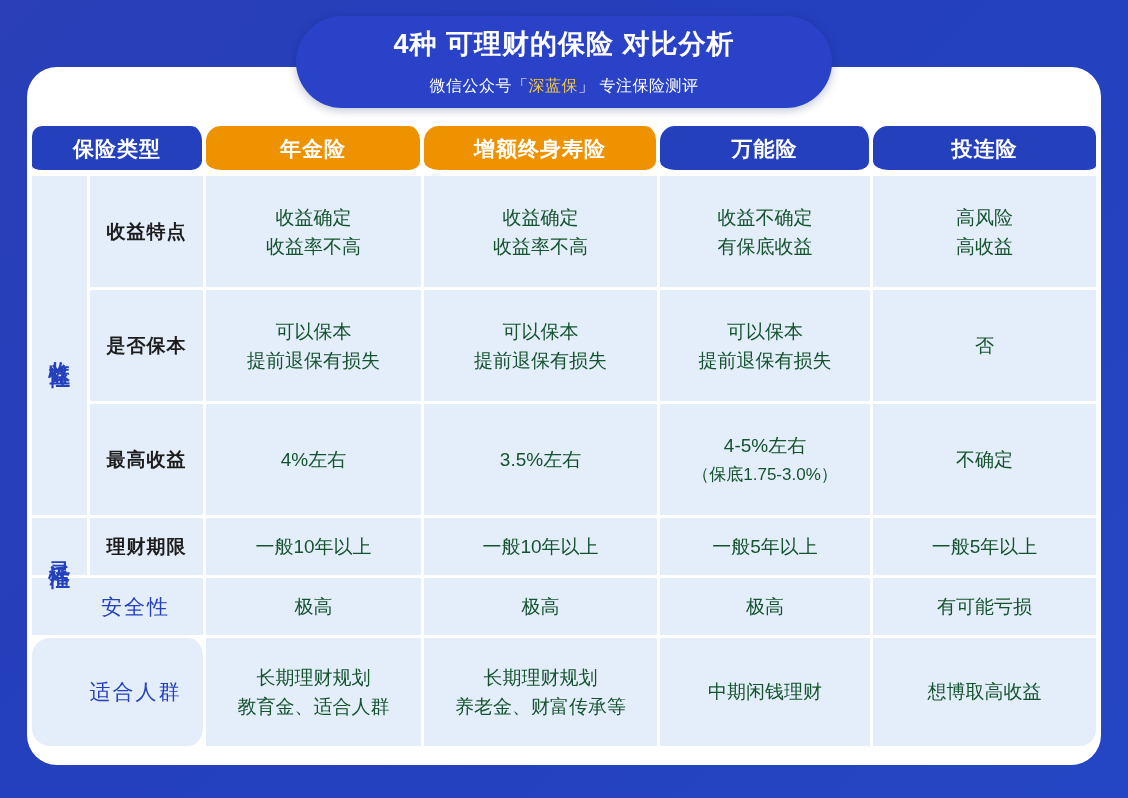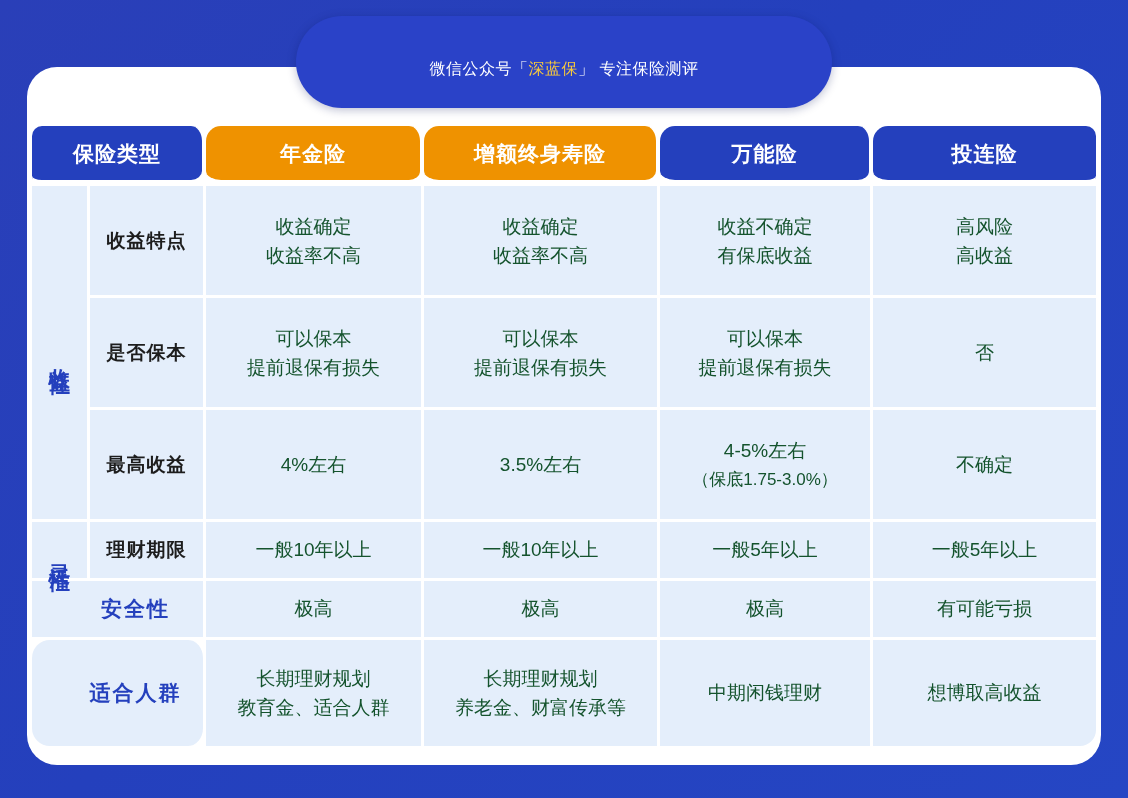--- a/index.html
+++ b/index.html
@@ -139,21 +139,21 @@
     line-height: 29px;
     background: #e4eefb;
     border-right: 3px solid #ffffff;
     border-bottom: 3px solid #ffffff;
   }
   td.last-col, th.last-col { border-right: none; }
   tr.last-row td { border-bottom: none; }
 
   
   thead th {
-    height: 60px;
+    height: 50px;
     color: #ffffff;
     font-size: 21px;
     font-weight: bold;
     letter-spacing: 1px;
     border-bottom: 6px solid #ffffff;
     border-right: 4px solid #ffffff;
   }
   th.h-blue { background: #2440bd; }
   th.h-orange { background: #ef9200; }
   thead th:first-child { border-top-left-radius: 10px; border-bottom-left-radius: 10px; }
@@ -178,21 +178,21 @@
 
   
   td.label {
     font-size: 19px;
     font-weight: bold;
     color: #1d1d1d;
     letter-spacing: 1px;
   }
   td.label-wide {
     color: #2440bd;
-    font-weight: bold;
+    font-weight: normal;
     font-size: 21px;
     letter-spacing: 2px;
     padding-left: 36px;
   }
 
   td .sub { font-size: 17px; display: block; }
 
   
   tr.last-row td:first-child { border-bottom-left-radius: 16px; border-radius: 18px; }
   tr.last-row td:last-child  { border-bottom-right-radius: 16px; }
@@ -206,20 +206,21 @@
   <svg id="wm-shield" viewBox="0 0 100 100">
     <path d="M50 3 L93 20 L93 52 C93 78 73 92 50 98 C27 92 7 78 7 52 L7 20 Z" fill="#d8e8fa"></path>
     <path d="M50 12 L85 26 L85 52 C85 73 69 85 50 90 C31 85 15 73 15 52 L15 26 Z" fill="#eaf2fd"></path>
   </svg>
   <div id="wm-cn">深蓝保</div>
   <div id="wm-dom">shenlanbao.com</div>
   <div id="wm-cn2">中立｜专业｜诚信</div>
 </div>
 
 <div id="banner">
+  <div id="banner-title">4种  可理财的保险  对比分析</div>
   <div id="banner-sub">
     <span>微信公众号「</span><span class="brand-hl">深蓝保</span><span>」 专注保险测评</span>
   </div>
 </div>
 
 <div id="table-wrap">
   <table>
     <colgroup>
       <col style="width:58px">
       <col style="width:116px">

